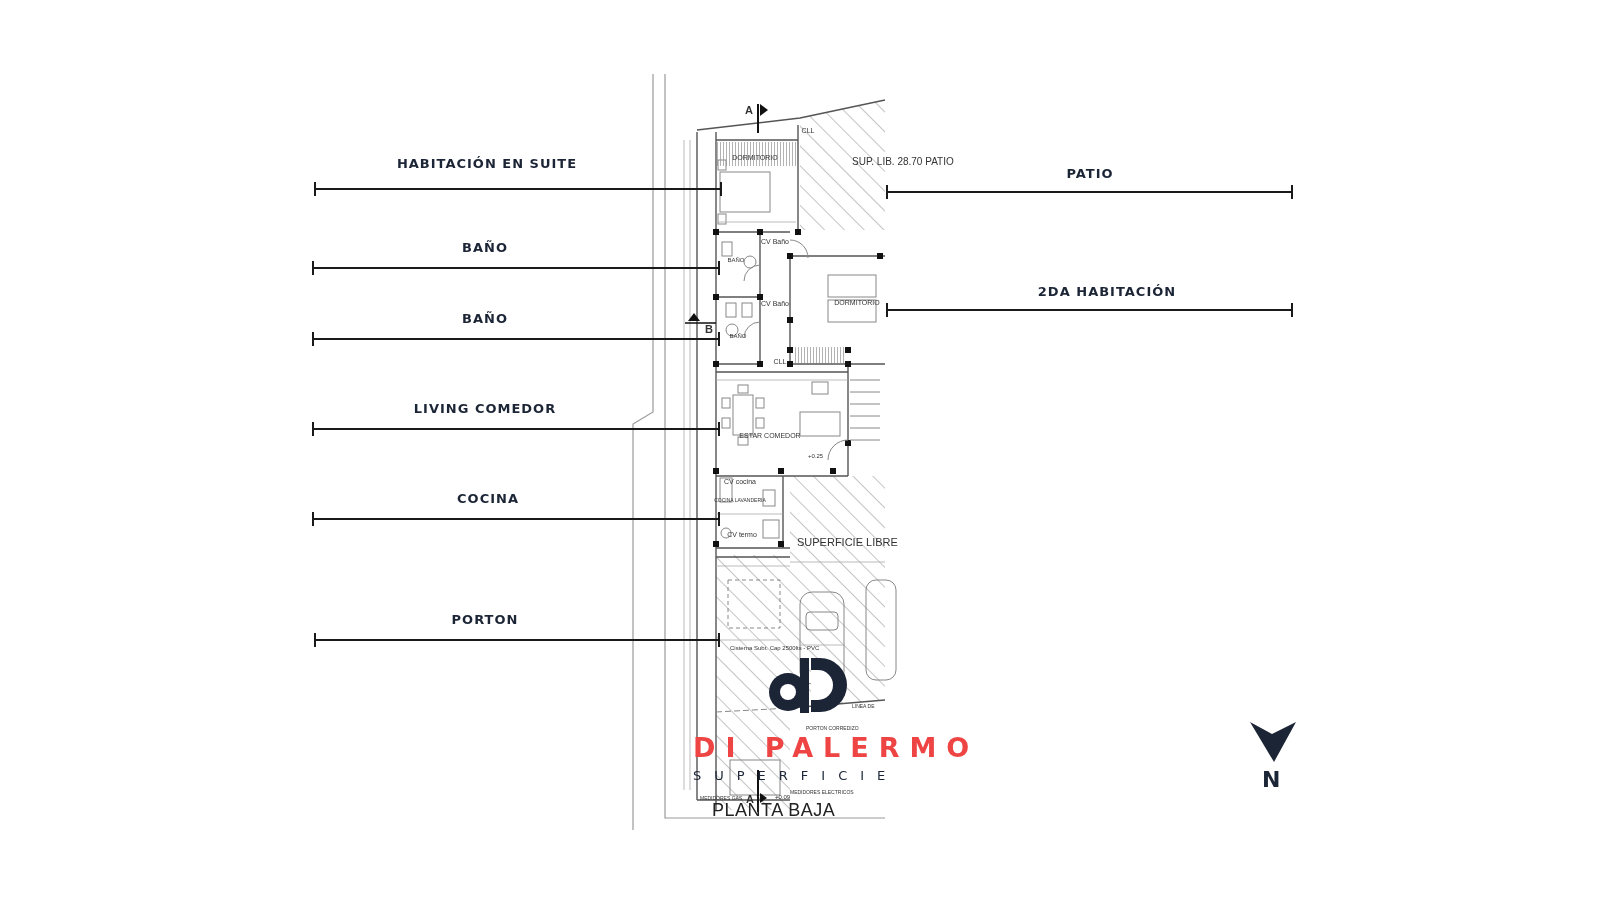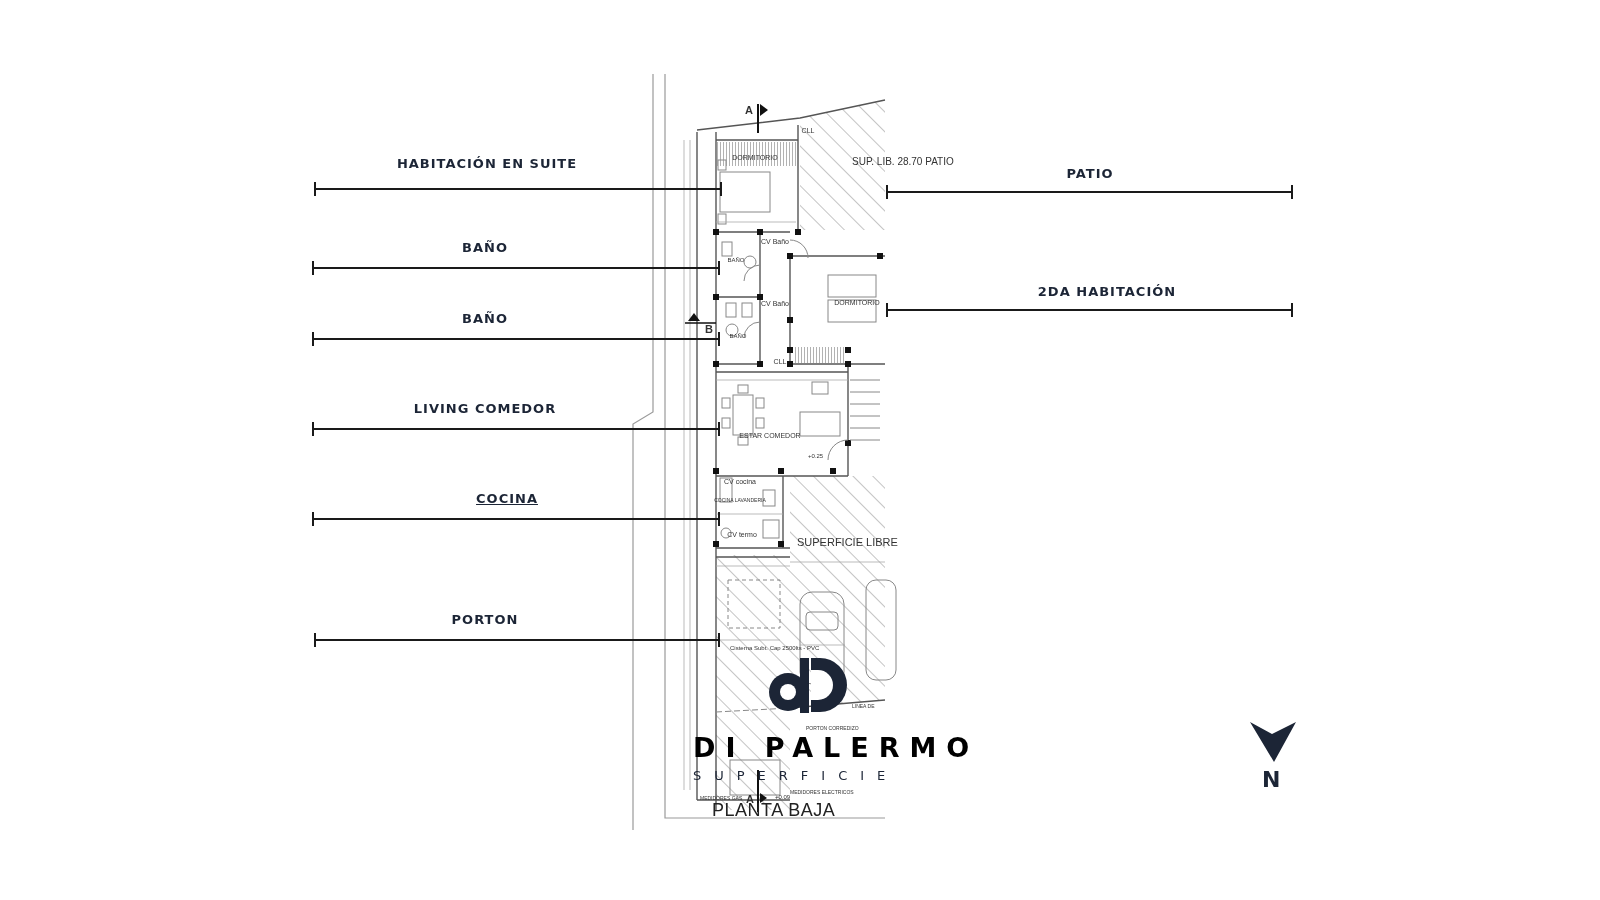--- a/index.html
+++ b/index.html
@@ -11,21 +11,21 @@
     white-space: nowrap; transform: translateX(-50%);
   }
   .leader { position: absolute; height: 2px; background: #1a1a1a; }
   .leader::before, .leader::after {
     content: ""; position: absolute; top: -6px; width: 2px; height: 14px; background: #1a1a1a;
   }
   .leader::before { left: 0; }
   .leader::after { right: 0; }
   .brand-name {
     position: absolute; left: 693px; top: 732px; font-family: "DejaVu Sans", sans-serif;
-    font-weight: bold; font-size: 27px; letter-spacing: 10px; color: #000000; white-space: nowrap;
+    font-weight: bold; font-size: 27px; letter-spacing: 10px; color: #ef4444; white-space: nowrap;
   }
   .brand-sub {
     position: absolute; left: 693px; top: 768px; font-family: "DejaVu Sans", sans-serif;
     font-size: 13px; letter-spacing: 13px; color: #1c2536; white-space: nowrap;
   }
   .plan-title {
     position: absolute; left: 712px; top: 800px; font-family: "Liberation Sans", sans-serif;
     font-size: 18px; color: #222; white-space: nowrap; letter-spacing: 0.5px; text-align: right;
   }
   .north-letter {
@@ -226,21 +226,21 @@
 
 <div class="callout-label" style="left:485px; top:240px;">BAÑO</div>
 <div class="leader" style="left:312px; top:267px; width:408px;"></div>
 
 <div class="callout-label" style="left:485px; top:311px;">BAÑO</div>
 <div class="leader" style="left:312px; top:338px; width:408px;"></div>
 
 <div class="callout-label" style="left:485px; top:401px;">LIVING COMEDOR</div>
 <div class="leader" style="left:312px; top:428px; width:408px;"></div>
 
-<div class="callout-label" style="left:507px; top:491px;text-decoration:underline;">COCINA</div>
+<div class="callout-label" style="left:488px; top:491px;">COCINA</div>
 <div class="leader" style="left:312px; top:518px; width:408px;"></div>
 
 <div class="callout-label" style="left:485px; top:612px;">PORTON</div>
 <div class="leader" style="left:314px; top:639px; width:406px;"></div>
 
 <div class="callout-label" style="left:1090px; top:166px;text-align:center;">PATIO</div>
 <div class="leader" style="left:886px; top:191px; width:407px;"></div>
 
 <div class="callout-label" style="left:1090px; top:284px;margin-left:17px;">2DA HABITACIÓN</div>
 <div class="leader" style="left:886px; top:309px; width:407px;"></div>

